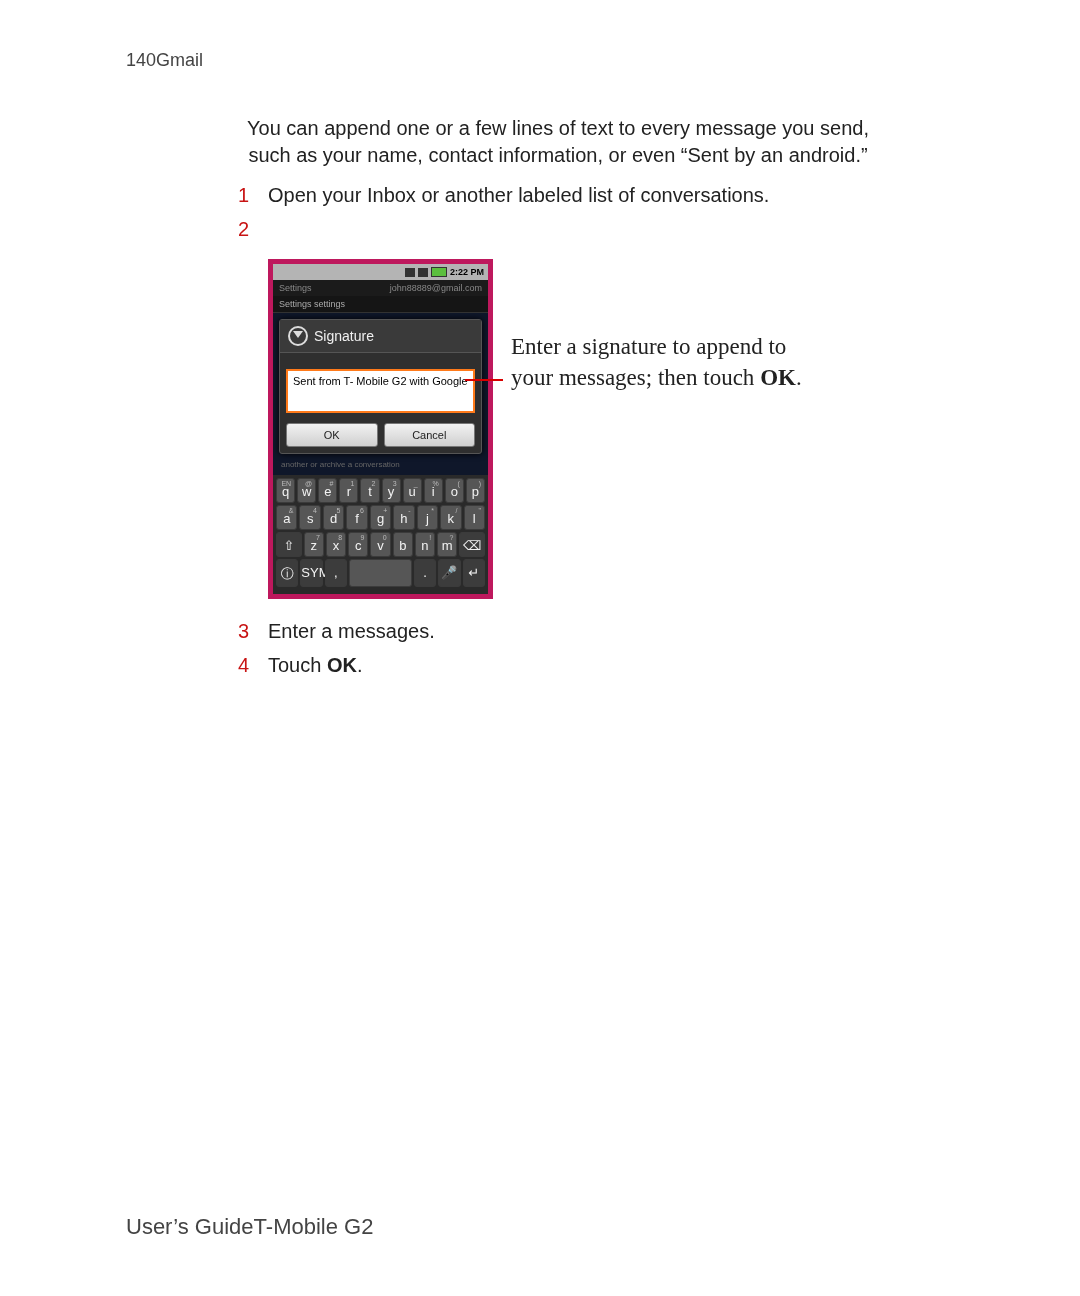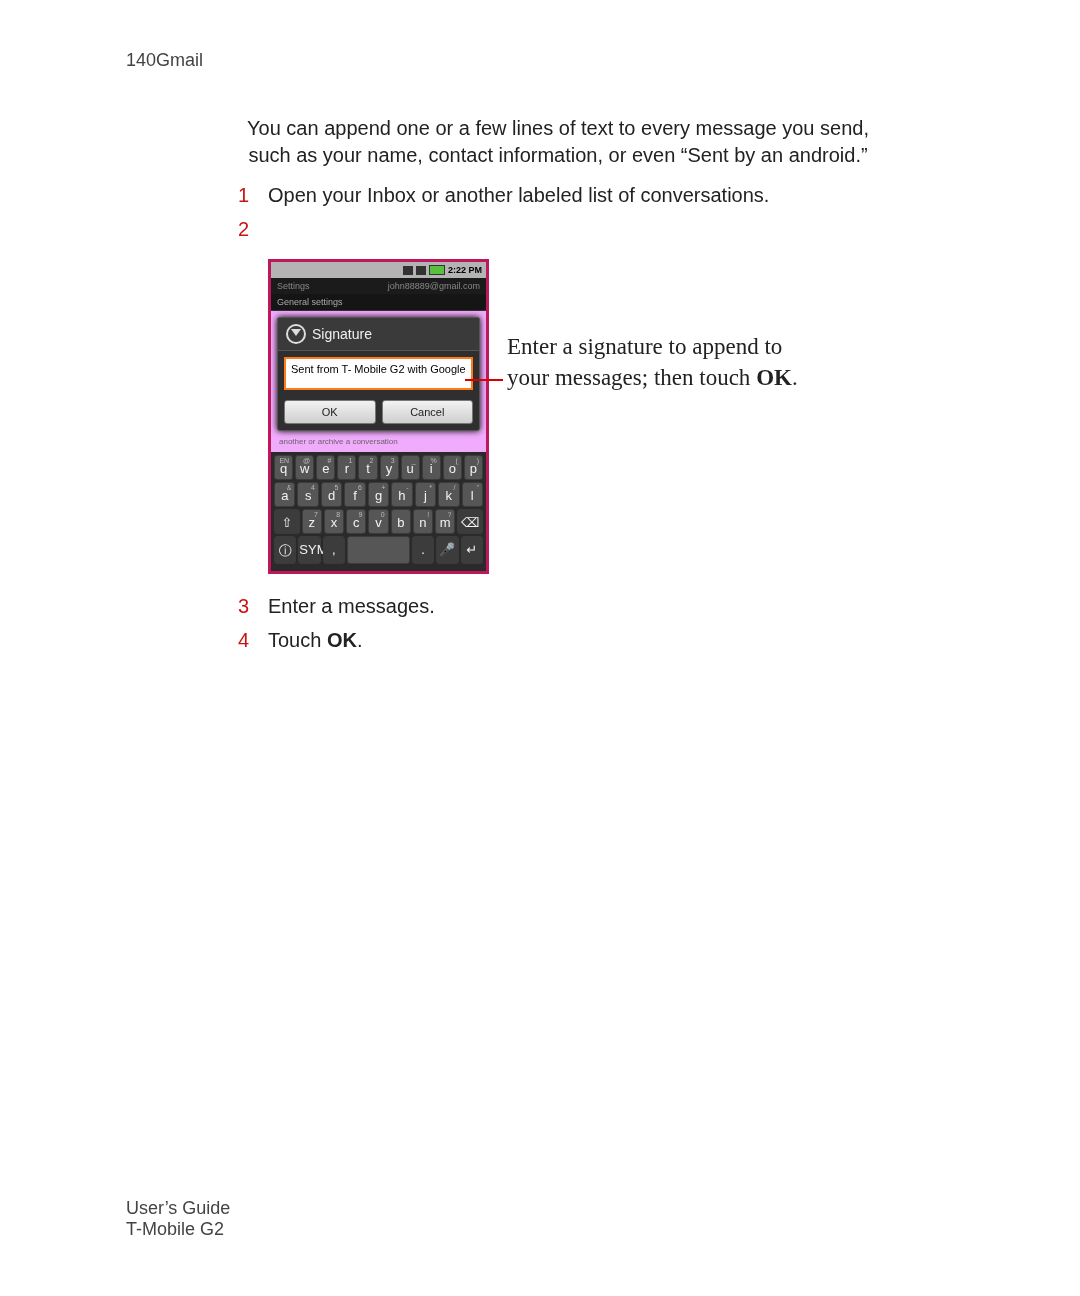--- a/index.html
+++ b/index.html
@@ -55,22 +55,22 @@
 
   
   .phone-row {
     display: flex;
     align-items: flex-start;
     gap: 18px;
     margin: 16px 0 18px 30px;
   }
   .phone {
     width: 215px;
-    background: #f0abfc;
-    border: 3px solid #be185d;
+    background: #0f172a;
+    border: 5px solid #be185d;
     font-family: Arial, sans-serif;
     color: #ddd;
     position: relative;
   }
   .statusbar {
     height: 16px;
     background: #b4b4b4;
     color: #000;
     font-size: 9px;
     font-weight: 700;
@@ -123,23 +123,24 @@
     border-top: 7px solid #ddd;
   }
   .dlg-body { padding: 6px; }
   .sig-input {
     width: 100%; box-sizing: border-box;
     background: #fff; color: #000;
     border: 2px solid #ff7a1a;
     font-size: 11px;
     padding: 4px 5px;
     line-height: 1.2;
-    height: 33px;
+    height: 44px;
     resize: none;
     font-family: Arial, sans-serif;
+    margin-top: 10px;
   }
   .dlg-buttons {
     display: flex; gap: 6px; padding: 0 6px 6px 6px;
   }
   .dlg-buttons button {
     flex: 1;
     background: linear-gradient(#f2f2f2,#cfcfcf);
     border: 1px solid #777;
     border-radius: 3px;
     font-size: 11px;
@@ -185,21 +186,21 @@
     line-height: 1.35;
     max-width: 300px;
     margin-top: 72px;
     font-family: Liberation Serif, serif;
   }
 
   .footer {
     position: absolute;
     left: 126px; right: 120px; bottom: 56px;
     display: flex; justify-content: flex-start;
-    font-size: 18px; color: #444; flex-direction: column;
+    font-size: 22px; color: #444;
   }
 </style>
 </head>
 <body>
 
 <div class="page">
 
   <div class="hdr">
     <span>140</span>
     <span>Gmail</span>
@@ -226,21 +227,21 @@
           <span class="net"></span>
           <span class="sig"></span>
           <span class="batt"></span>
           <span>2:22 PM</span>
         </div>
 
         <div class="appbar">
           <span>Settings</span>
           <span>john88889@gmail.com</span>
         </div>
-        <div class="section-label">General settings</div>
+        <div class="section-label">Settings settings</div>
 
         <div class="dialog">
           <div class="dlg-title">
             <span class="ico"></span>
             <span>Signature</span>
           </div>
           <div class="dlg-body">
             <textarea class="sig-input" style="">Sent from T- Mobile G2 with Google</textarea>
           </div>
           <div class="dlg-buttons">

